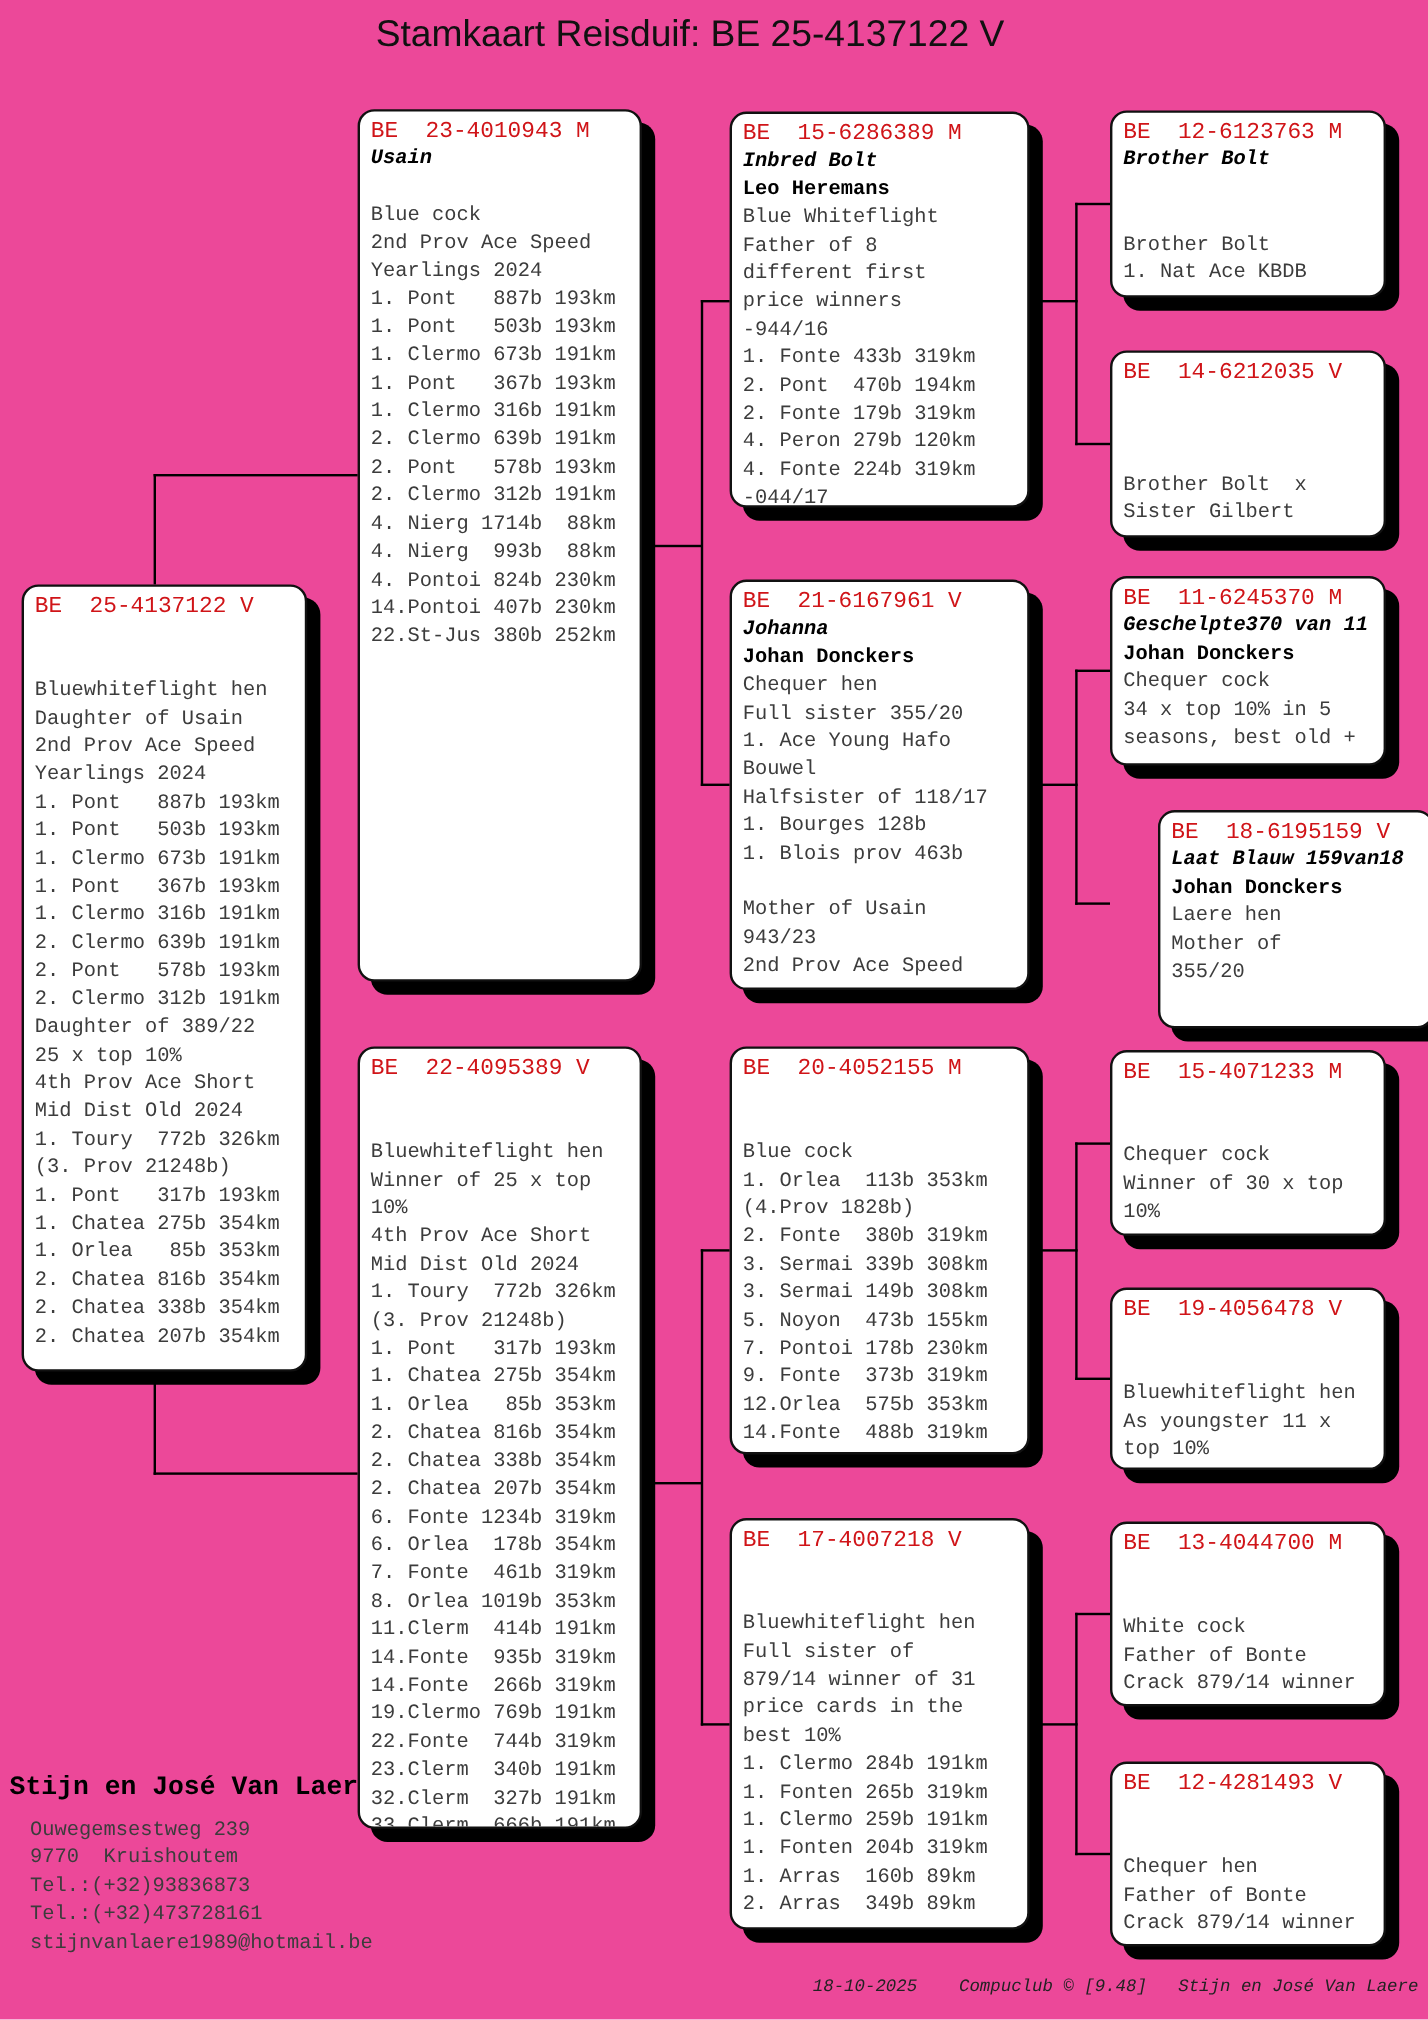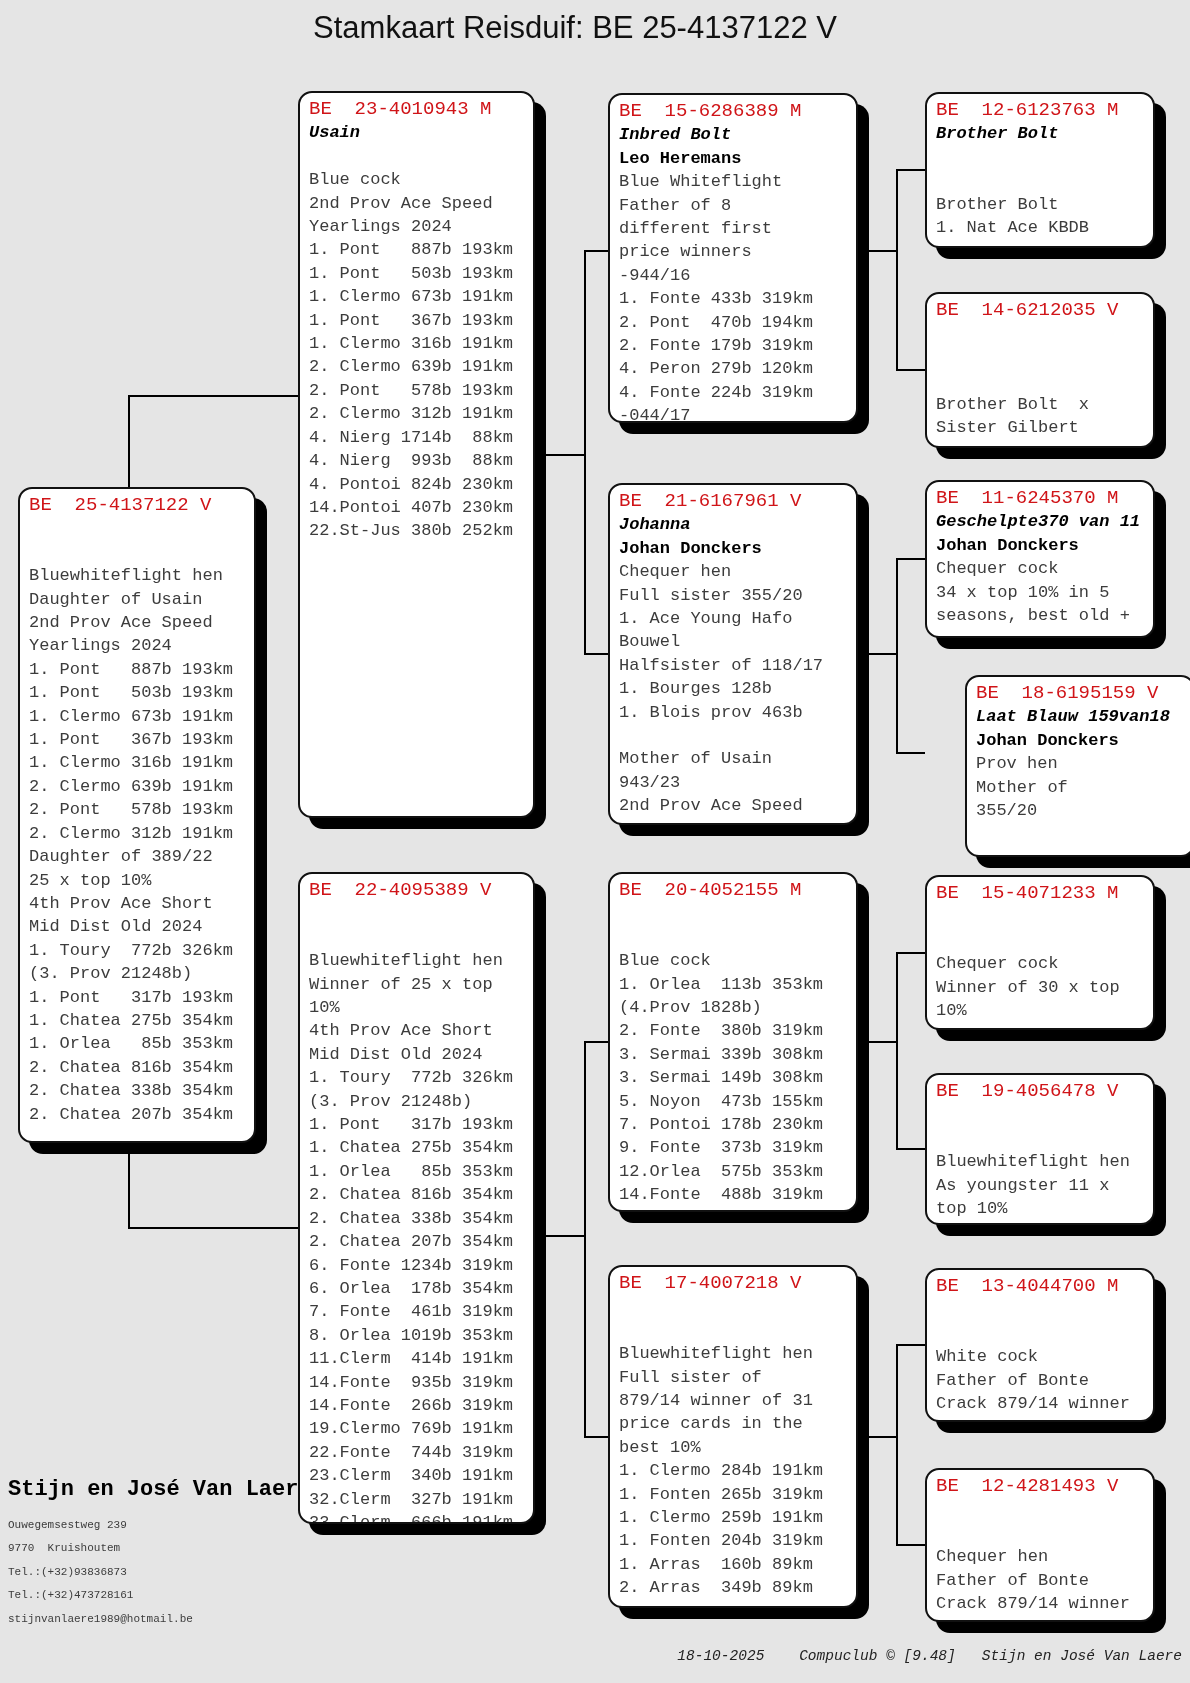--- a/index.html
+++ b/index.html
@@ -1,16 +1,16 @@
 <!DOCTYPE html>
 <html><head>
 <meta charset="utf-8">
 <style>
   html,body{margin:0;padding:0;background:#fff;}
-  #page{position:relative;width:1190px;height:1683px;background:#e5e5e5;overflow:hidden;
+  #page{position:relative;width:1190px;height:1683px;background:#ec4899;overflow:hidden;
         font-family:"Liberation Mono","DejaVu Sans Mono",monospace;}
   .title{position:absolute;top:10px;left:0;width:1150px;text-align:center;
          font-family:"Liberation Sans","DejaVu Sans",sans-serif;font-size:31px;color:#111;}
   .box{position:absolute;background:#fff;border:2px solid #111;border-radius:14px;
        box-shadow:11px 11px 0 0 #000;padding:5px 9px;z-index:2;overflow:hidden;box-sizing:border-box;}
   .ring{font-size:19px;font-weight:normal;color:#d01418;line-height:23.4px;white-space:pre;}
   .ln{font-size:17px;line-height:23.4px;color:#3c3c3c;white-space:pre;}
   .name1{font-weight:bold;font-style:italic;color:#000;}
   .name2{font-weight:bold;color:#000;}
   .cl{position:absolute;background:#000;z-index:1;}
@@ -25,21 +25,21 @@
   #box-ggp1{left:925px;top:92px;width:230px;height:156px;}
   #box-ggp2{left:925px;top:292px;width:230px;height:156px;}
   #box-ggp3{left:925px;top:480px;width:230px;height:158px;}
   #box-ggp4{left:925px;top:675px;width:230px;height:182px;margin-left:40px;}
   #box-ggp5{left:925px;top:875px;width:230px;height:155px;}
   #box-ggp6{left:925px;top:1073px;width:230px;height:152px;}
   #box-ggp7{left:925px;top:1268px;width:230px;height:154px;}
   #box-ggp8{left:925px;top:1468px;width:230px;height:154px;}
   .owner{position:absolute;left:8px;top:1478px;}
   .owner-name{font-size:22px;font-weight:bold;color:#000;line-height:24px;margin-bottom:12px;white-space:pre;}
-  .owner-line{font-size:11px;line-height:23.4px;color:#3c3c3c;white-space:pre;}
+  .owner-line{font-size:17px;line-height:23.4px;color:#3c3c3c;white-space:pre;margin-left:17px;}
   .footer{position:absolute;right:8px;top:1648px;font-size:14.5px;font-style:italic;color:#222;white-space:pre;}
 </style>
 </head>
 <body>
 
 <div id="page">
 
   <div class="title">Stamkaart Reisduif: BE  25-4137122 V</div>
 
   <div class="cl" style="left:128px;top:395px;width:170px;height:2px;"></div>
@@ -265,21 +265,21 @@
         <div class="ln">Chequer cock</div>
         <div class="ln">34 x top 10% in 5</div>
         <div class="ln">seasons, best old +</div>
       </div>
   </div>
   <div class="box" id="box-ggp4">
     <div class="ring">BE  18-6195159 V</div>
     <div class="lines">
         <div class="ln name1">Laat Blauw 159van18</div>
         <div class="ln name2">Johan Donckers</div>
-        <div class="ln">Prov hen</div>
+        <div class="ln">Laere hen</div>
         <div class="ln">Mother of</div>
         <div class="ln">355/20</div>
       </div>
   </div>
   <div class="box" id="box-ggp5">
     <div class="ring">BE  15-4071233 M</div>
     <div class="lines">
         <div class="ln">&nbsp;</div>
         <div class="ln">&nbsp;</div>
         <div class="ln">Chequer cock</div>

